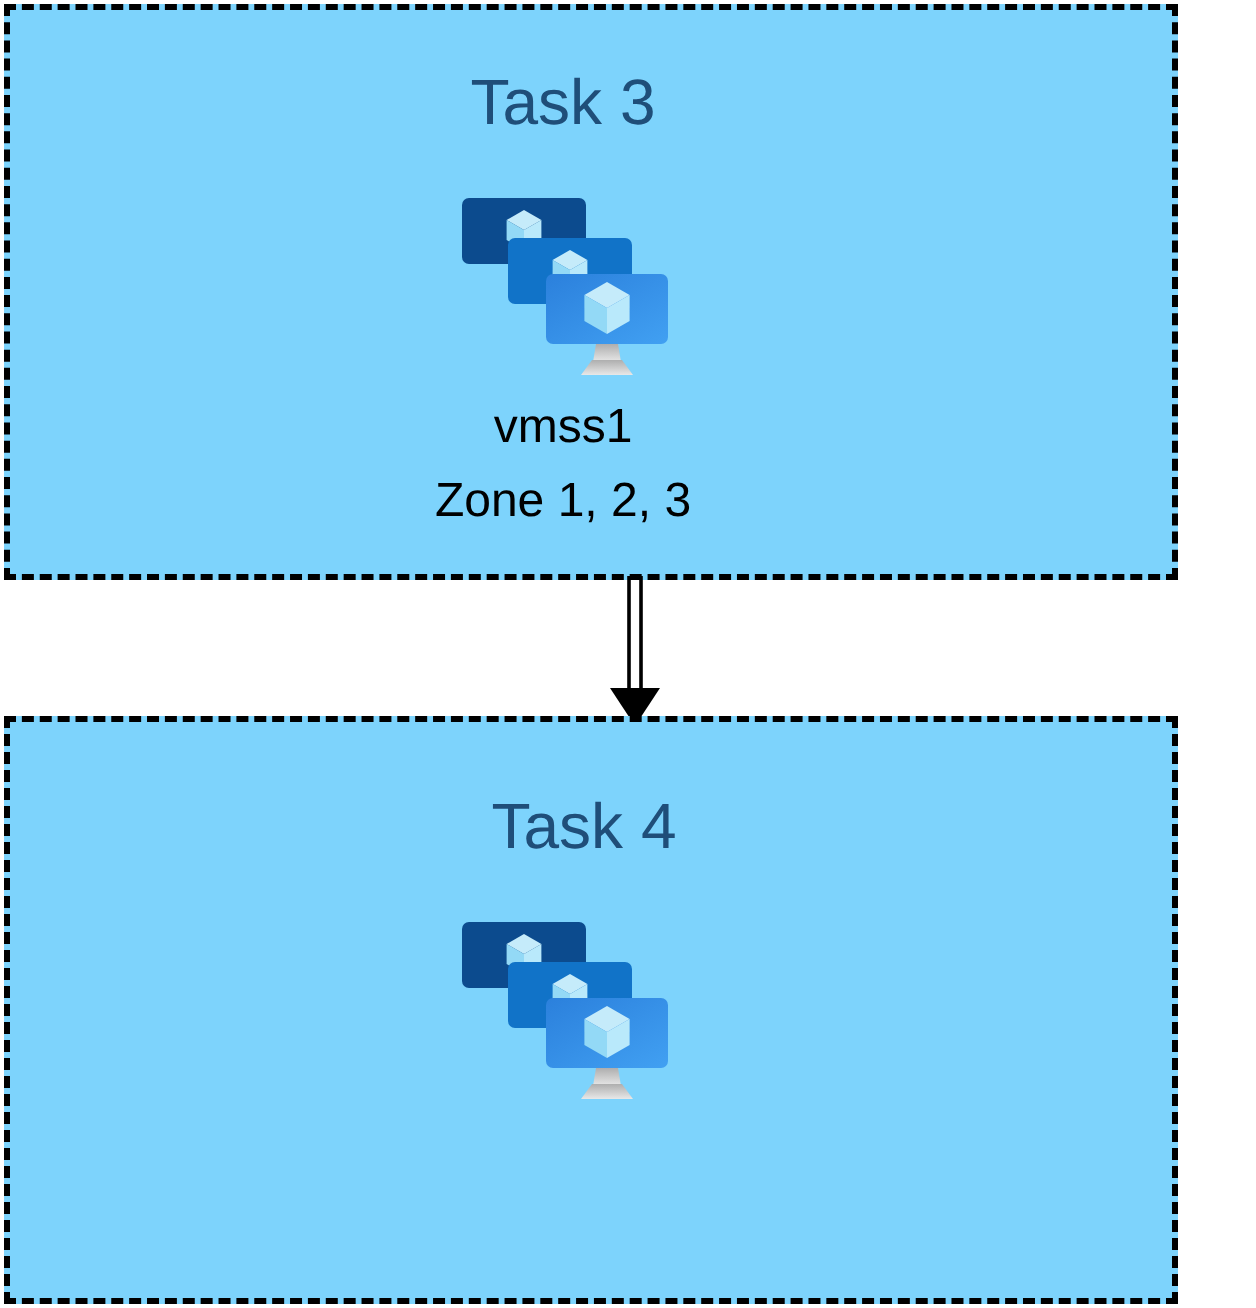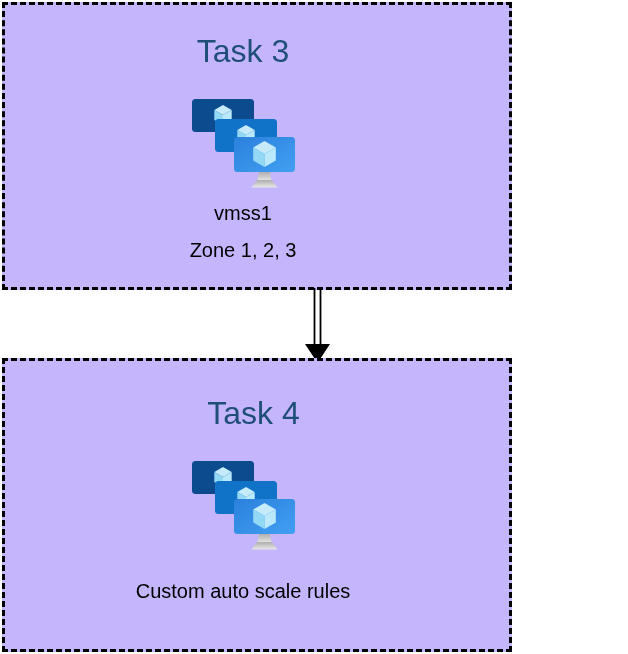--- a/index.html
+++ b/index.html
@@ -6,23 +6,23 @@
   body {
     width: 628px; height: 654px;
     background: #ffffff;
     font-family: "Liberation Sans", sans-serif;
     position: relative;
     overflow: hidden;
   }
   .node {
     position: absolute;
     left: 2px;
-    width: 510px;
+    width: 587px;
     box-sizing: border-box;
-    background: #c4b5fd;
+    background: #7dd3fc;
     border: 3px dashed #000000;
   }
   .node-task3 { top: 2px;   height: 288px; }
   .node-task4 { top: 358px; height: 294px; }
   .node-content {
     height: 100%;
     display: flex;
     flex-direction: column;
     align-items: center;
     padding-right: 28px; 
@@ -30,21 +30,21 @@
   .node-title {
     margin-top: 26px;
     font-size: 32px;
     line-height: 40px;
     color: #1f4e79;
   }
   .node-task4 .node-title { margin-top: 32px; margin-left: 21px; }
   .vmss-icon { margin-top: 26px; width: 104px; height: 94px; }
   .node-label {
     margin-top: 4px;
-    font-size: 20px;
+    font-size: 24px;
     line-height: 37px;
     color: #000000;
     text-align: center;
     white-space: nowrap;
   }
   .node-task4 .node-label { margin-top: 20px; }
   .connector {
     position: absolute;
     left: 296px; top: 288px;
     width: 44px; height: 76px;
@@ -117,17 +117,14 @@
       <polygon points="55,28 63.7,33 55,38 46.3,33" fill="#c5ebfa"></polygon>
       <polygon points="46.3,33 55,38 55,48 46.3,43" fill="#93d9f6"></polygon>
       <polygon points="55,38 63.7,33 63.7,43 55,48" fill="#b9e9fb"></polygon>
       <polygon points="68,75 79,75 80.5,84 66.5,84" fill="url(#gradStand2)"></polygon>
       <polygon points="66,83 81,83 86.5,90.5 60.5,90.5" fill="url(#gradStand2)"></polygon>
       <rect x="43" y="40" width="61" height="35" rx="3.5" fill="url(#gradFront2)"></rect>
       <polygon points="73.5,44 84.8,50.5 73.5,57 62.2,50.5" fill="#c5ebfa"></polygon>
       <polygon points="62.2,50.5 73.5,57 73.5,70 62.2,63.5" fill="#93d9f6"></polygon>
       <polygon points="73.5,57 84.8,50.5 84.8,63.5 73.5,70" fill="#b9e9fb"></polygon>
     </svg>
-    <div class="node-label">
-      <span>Custom auto scale rules</span>
-    </div>
   </div>
 </div>
 
 </body></html>

